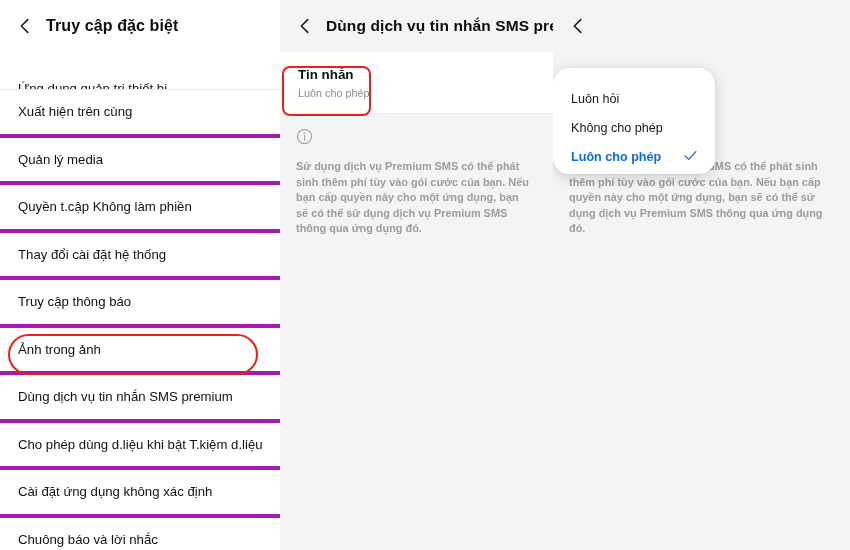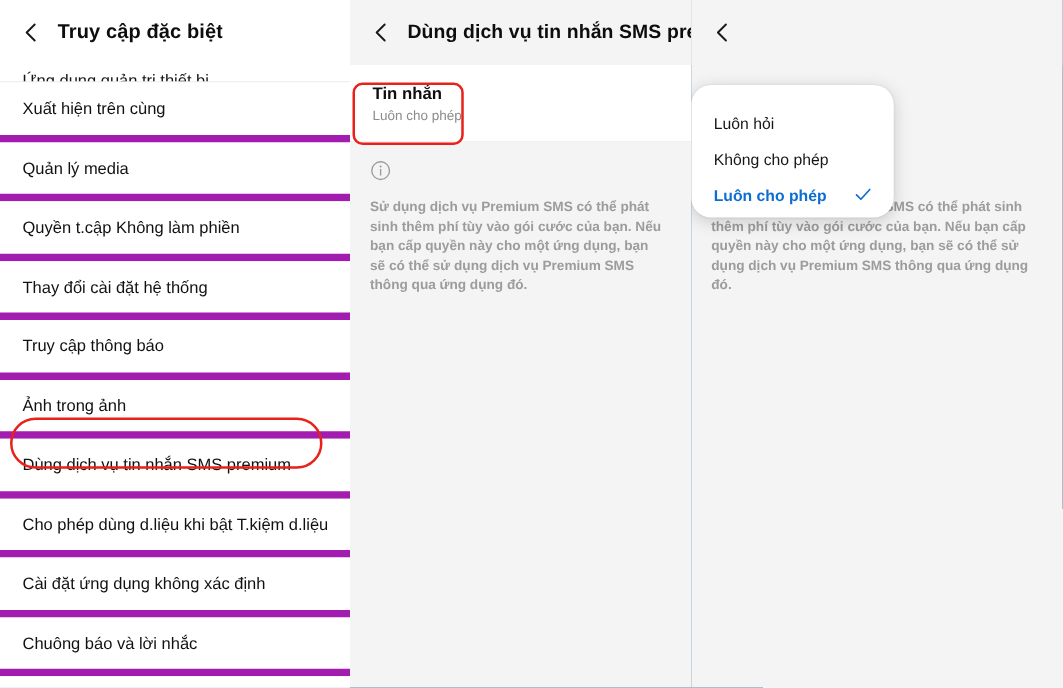--- a/index.html
+++ b/index.html
@@ -11,21 +11,21 @@
     width: 850px;
     height: 550px;
     font-family: "Liberation Sans", "DejaVu Sans", sans-serif;
     overflow: hidden;
     position: relative;
   }
   .screen {
     position: absolute;
     inset: 0;
     display: flex;
-    background: #0c4a6e;
+    background: #fef9c3;
   }
 
   
   .panel {
     position: relative;
     height: 550px;
     overflow: hidden;
     background: #f5f5f6;
   }
   .panel-left   { width: 280px; background: #ffffff; }
@@ -66,33 +66,34 @@
   .list-scroll {
     position: relative;
     background: #ffffff;
   }
   .list-item {
     height: 47.5px;
     display: flex;
     align-items: center;
     padding: 0 18px;
     box-sizing: border-box;
-    border-bottom: 6px solid #a21caf;
+    border-bottom: 4px solid #a21caf;
     background: #ffffff;
   }
   .list-item .lbl {
     font-size: 13.2px;
     color: #111111;
     white-space: nowrap;
   }
   .list-item.clipped {
     height: 14px;
     align-items: flex-end;
     overflow: hidden;
     border-bottom: 1px solid #ececec;
+    margin-top: 24px;
   }
   .list-item.clipped .lbl {
     position: relative;
     top: 7px;
     color: #141414;
   }
   .list-item.no-rule { border-bottom: none; }
 
   
   .ring-left {

